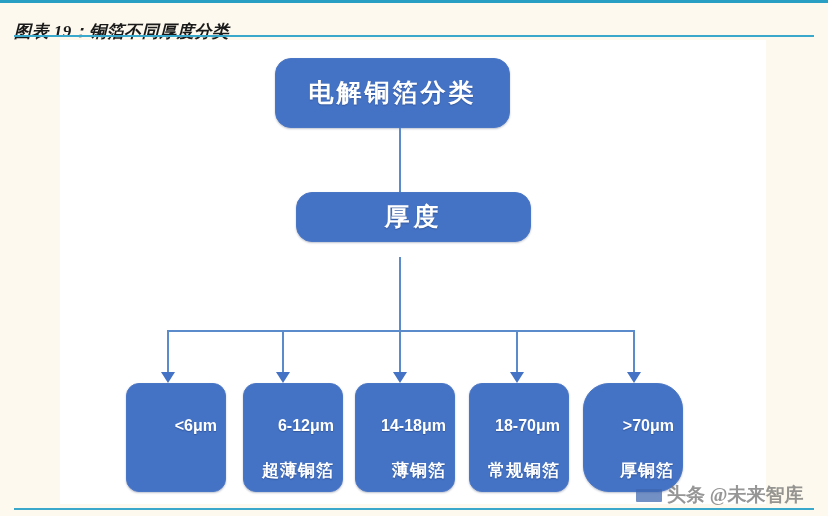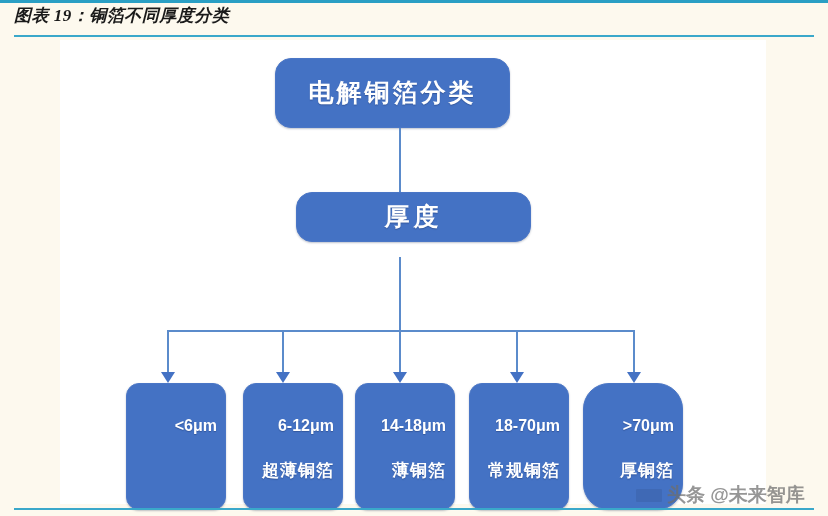--- a/index.html
+++ b/index.html
@@ -24,21 +24,21 @@
     position: absolute;
     left: 0;
     top: 0;
     width: 828px;
     height: 3px;
     background: #2a9fc4;
   }
   .title-bar {
     position: absolute;
     left: 14px;
-    top: 2px;
+    top: 18px;
     width: 800px;
     height: 26px;
     display: flex;
     align-items: center;
   }
   .title-text {
     font-family: "Liberation Serif", "DejaVu Serif", serif;
     font-weight: bold;
     font-style: italic;
     font-size: 17px;
@@ -119,21 +119,21 @@
     font-family: "Liberation Serif", "DejaVu Serif", serif;
     font-weight: bold;
     font-size: 25px;
     letter-spacing: 4px;
     line-height: 1.1;
   }
 
   .leaf {
     top: 383px;
     width: 100px;
-    height: 127px;
+    height: 109px;
     border-radius: 13px;
     align-items: flex-start;
     padding-top: 10px;
   }
   .leaf .node-label {
     font-family: "Liberation Serif", "DejaVu Serif", serif;
     font-weight: bold;
     font-size: 17px;
     line-height: 1.28;
     letter-spacing: 1px;
@@ -225,21 +225,21 @@
     gap: 5px;
     opacity: 0.72;
   }
   .wm-mark {
     width: 26px;
     height: 13px;
     background: #3e66b0;
     border-radius: 1px;
   }
   .wm-text {
-    font-family: Liberation Sans, sans-serif;
+    font-family: Liberation Serif, serif;
     font-weight: bold;
     font-size: 19px;
     color: #6e6e6e;
     white-space: nowrap;
   }
 </style>
 </head>
 <body>
 
 <div id="screen">

